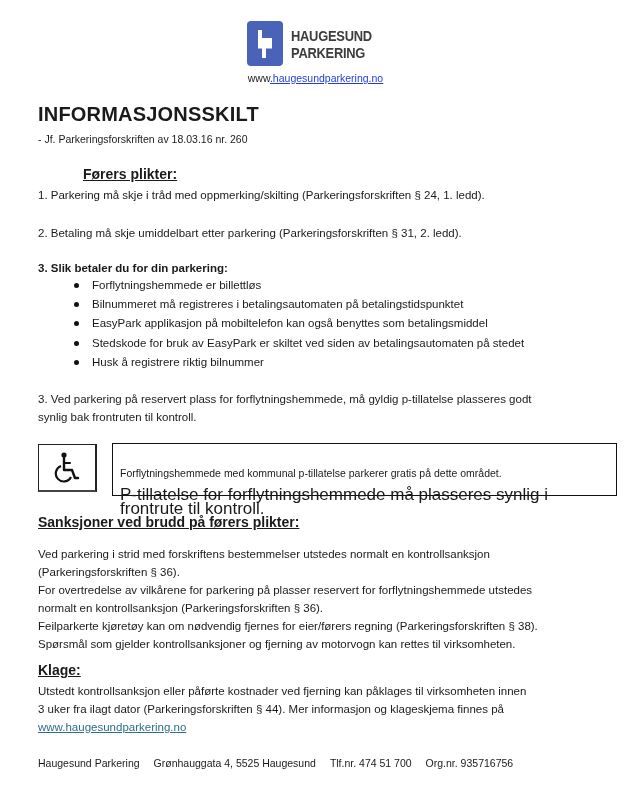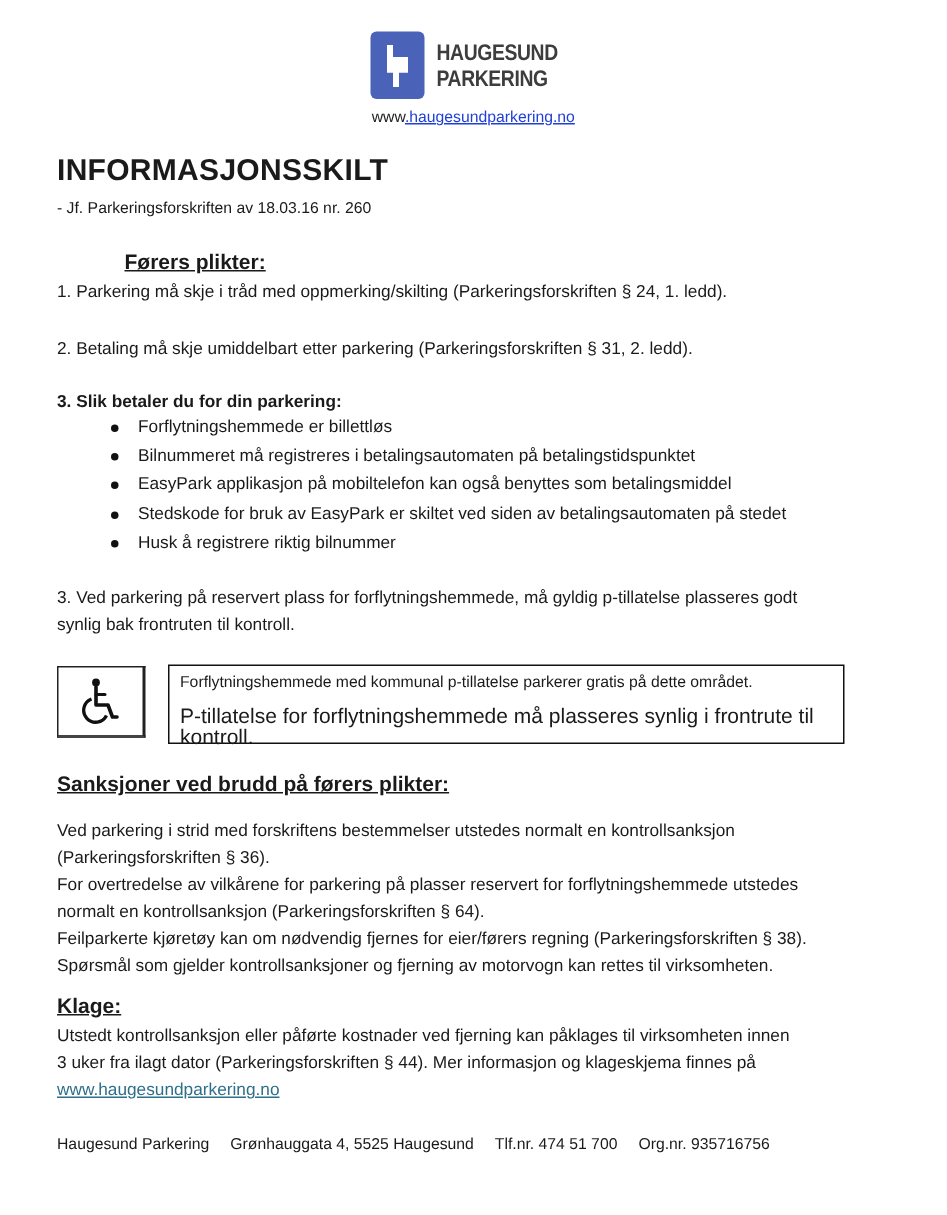--- a/index.html
+++ b/index.html
@@ -18,23 +18,23 @@
     .subtitle { position: absolute; left: 38px; top: 133px; font-size: 10.5px; }
 
     .h2 { position: absolute; left: 38px; font-size: 14px; font-weight: bold; text-decoration: underline; }
     .p { position: absolute; left: 38px; font-size: 11.5px; line-height: 18px; width: 560px; }
 
     .bullets { position: absolute; left: 74px; top: 276px; list-style: none; font-size: 11.5px; }
     .bullets li { height: 19.2px; line-height: 19.2px; position: relative; padding-left: 18px; }
     .bullets li .dot { position: absolute; left: 0; top: 7px; width: 5px; height: 5px; background: #111; border-radius: 50%; }
 
     .hc-icon-box { position: absolute; left: 38px; top: 444px; width: 59px; height: 48px; border: 1px solid #222; border-right: 2px solid #222; border-bottom: 2px solid #444; display: flex; align-items: center; justify-content: center; }
-    .hc-note { position: absolute; left: 112px; top: 443px; width: 451px; height: 53px; border: 1px solid #111; padding: 4px 7px; }
+    .hc-note { position: absolute; left: 112px; top: 443px; width: 505px; height: 53px; border: 1px solid #111; padding: 22px 7px; }
     .hc-note .l1 { font-size: 10.5px; line-height: 14px; }
-    .hc-note .l2 { font-size: 14px; line-height: 14px; margin-top: 8px; }
+    .hc-note .l2 { font-size: 17px; line-height: 14px; margin-top: 8px; }
 
     .klage-link { color: #2e6f8a; text-decoration: underline; }
 
     .footer { position: absolute; left: 38px; top: 757px; font-size: 10.5px; white-space: pre; }
     .footer span { margin-right: 14px; }
   </style>
 </head>
 <body>
 
 <div class="logo">
@@ -90,21 +90,21 @@
 <div class="hc-note">
   <div class="l1">Forflytningshemmede med kommunal p-tillatelse parkerer gratis på dette området.</div>
   <div class="l2">P-tillatelse for forflytningshemmede må plasseres synlig i frontrute til kontroll.</div>
 </div>
 
 <div class="h2" style="top:514px;">Sanksjoner ved brudd på førers plikter:</div>
 <div class="p" style="top:534px;margin-top:11px;">
   <div>Ved parkering i strid med forskriftens bestemmelser utstedes normalt en kontrollsanksjon</div>
   <div>(Parkeringsforskriften § 36).</div>
   <div>For overtredelse av vilkårene for parkering på plasser reservert for forflytningshemmede utstedes</div>
-  <div>normalt en kontrollsanksjon (Parkeringsforskriften § 64).</div>
+  <div>normalt en kontrollsanksjon (Parkeringsforskriften § 36).</div>
   <div>Feilparkerte kjøretøy kan om nødvendig fjernes for eier/førers regning (Parkeringsforskriften § 38).</div>
   <div>Spørsmål som gjelder kontrollsanksjoner og fjerning av motorvogn kan rettes til virksomheten.</div>
 </div>
 
 <div class="h2" style="top:662px;">Klage:</div>
 <div class="p" style="top:682px;">
   <div>Utstedt kontrollsanksjon eller påførte kostnader ved fjerning kan påklages til virksomheten innen</div>
   <div>3 uker fra ilagt dator (Parkeringsforskriften § 44).  Mer informasjon og klageskjema finnes på</div>
   <div><a class="klage-link">www.haugesundparkering.no</a></div>
 </div>

